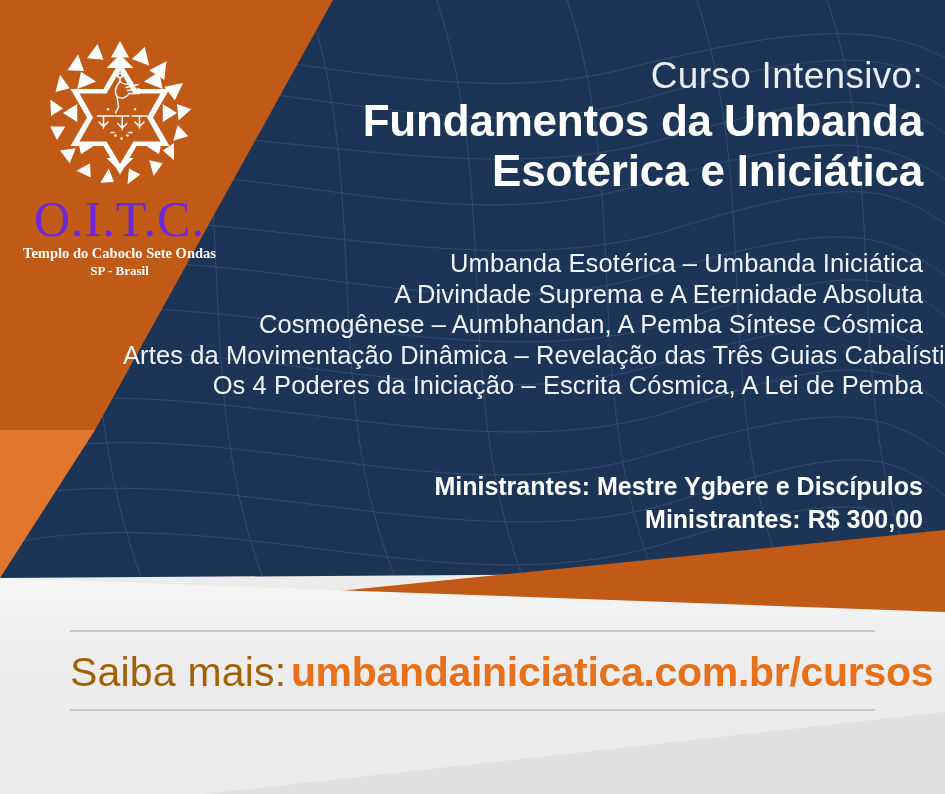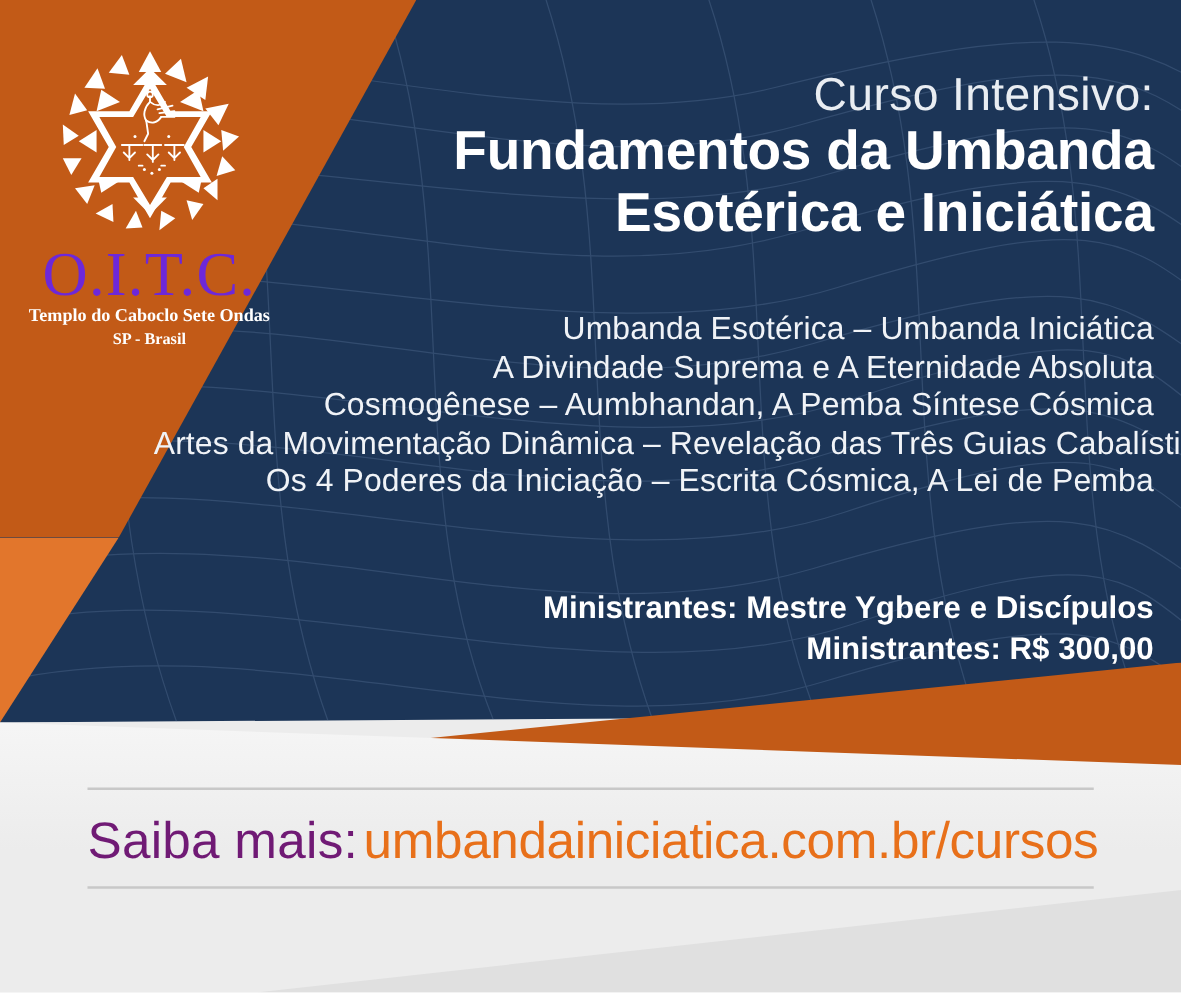--- a/index.html
+++ b/index.html
@@ -89,22 +89,22 @@
   #details{position:absolute;right:22px;top:470px;width:700px;text-align:right;}
   .detail-row{color:#FFFFFF;font-size:25px;line-height:33px;font-weight:700;}
   .detail-label{font-weight:700;text-align:right;}
   .detail-value{font-weight:700;margin-top:15px;}
 
   
   #cta{position:absolute;left:70px;top:630px;width:805px;}
   .rule{height:2px;background:#C8C8C8;width:805px;}
   .rule.bottom{width:805px;}
   .cta-text{padding:17px 0 13px 0;white-space:nowrap;}
-  .cta-pre{color:#701a75;font-size:41px;font-weight:300;letter-spacing:.2px;}
-  .cta-url{color:#E8701A;font-size:41px;font-weight:400;letter-spacing:-.3px;}
+  .cta-pre{color:#a16207;font-size:41px;font-weight:300;letter-spacing:.2px;}
+  .cta-url{color:#E8701A;font-size:41px;font-weight:700;letter-spacing:-.3px;}
 </style>
 </head>
 <body>
 
 <div id="banner">
 
   <div class="layer navy-base"></div>
   <div class="layer wave-tex">
     <svg width="945" height="794" viewBox="0 0 945 794" xmlns="http://www.w3.org/2000/svg">
       <g fill="none" stroke="#6E89AE" stroke-width="1" opacity="0.55">

